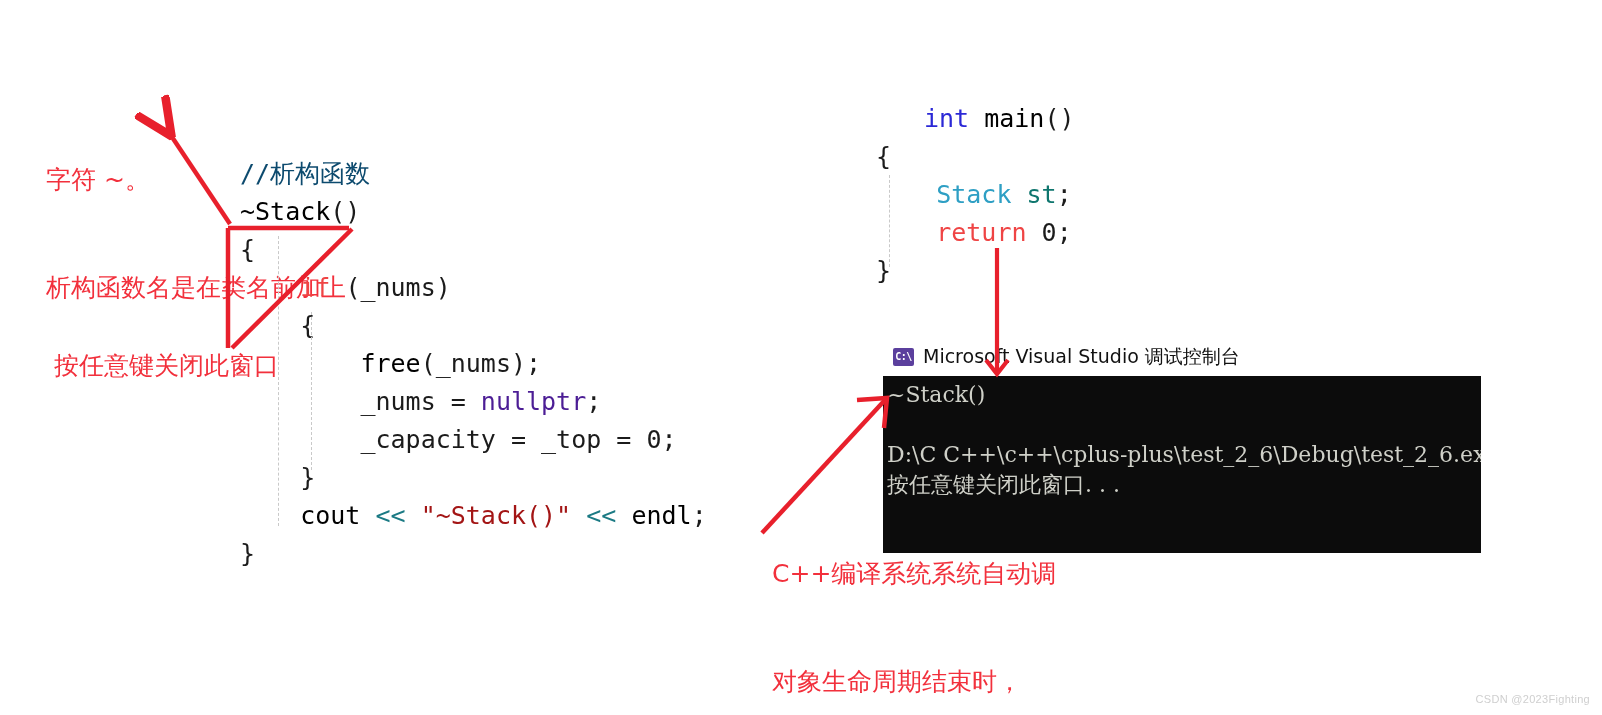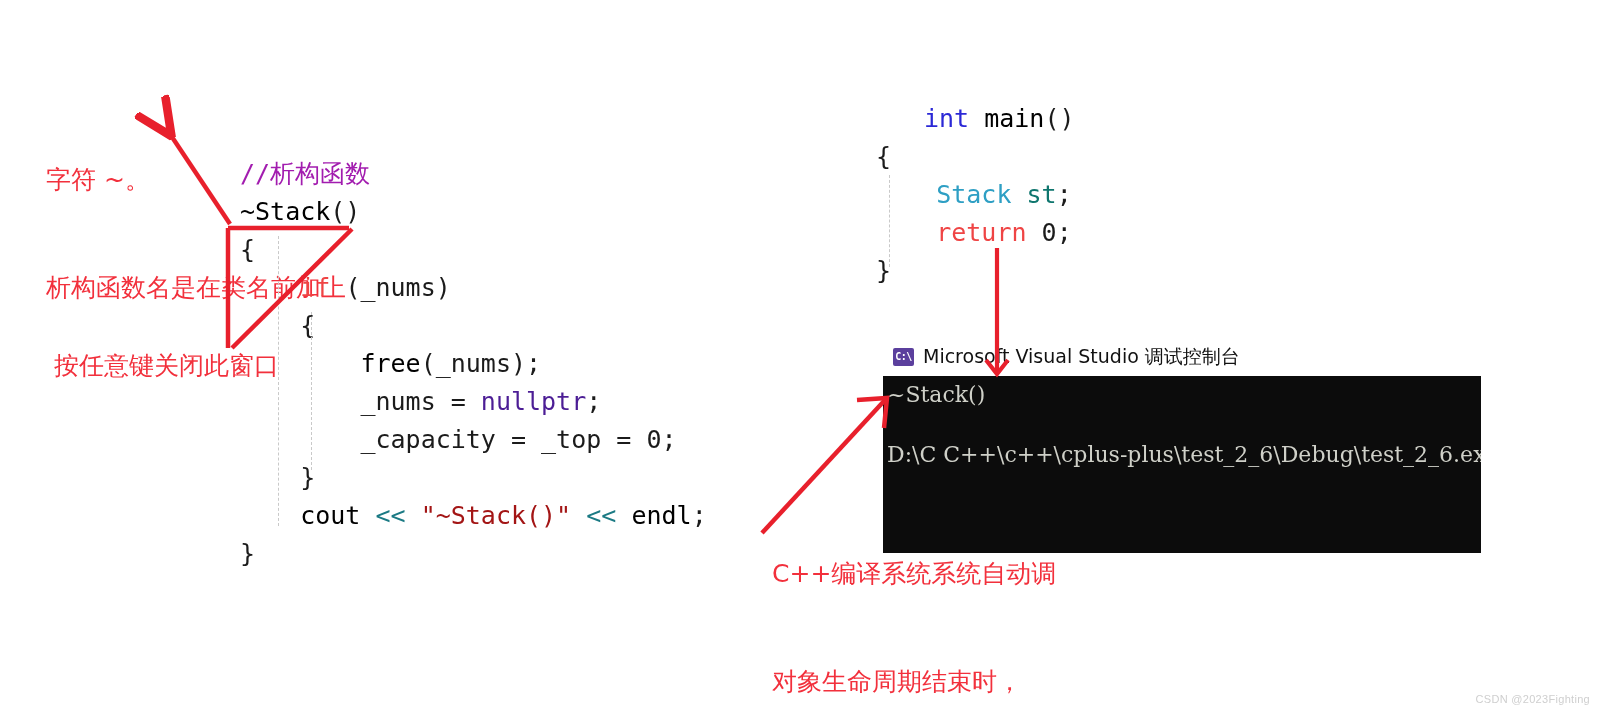--- a/index.html
+++ b/index.html
@@ -16,21 +16,21 @@
   
   .code {
     position:absolute;
     font-family:"DejaVu Sans Mono", monospace;
     font-size:25px;
     line-height:38px;
     white-space:pre;
     color:#1b1b1b;
   }
   .code .ln { display:block; height:38px; }
-  .tok-comment { color:#a21caf; }
+  .tok-comment { color:#0c4a6e; }
   .tok-kw      { color:#ef4444; }
   .tok-kw2     { color:#2b28d6;margin-left:48px; }
   .tok-fn      { color:#000000;text-align:center; }
   .tok-type    { color:#2e9fc4; }
   .tok-var     { color:#0f766e; }
   .tok-str     { color:#a31515; }
   .tok-op      { color:#1b7a84; }
   .tok-plain   { color:#1b1b1b; }
   .tok-null    { color:#4c1d95; }
 
@@ -138,20 +138,21 @@
     <div id="console-titlebar">
       <div id="console-app-icon">
         <span>C:\</span>
       </div>
       <div id="console-title-text">Microsoft Visual Studio 调试控制台</div>
     </div>
     <div id="console-body">
         <div class="cline">~Stack()</div>
         <div class="cline blank">&nbsp;</div>
         <div class="cline">D:\C C++\c++\cplus-plus\test_2_6\Debug\test_2_6.exe</div>
+        <div class="cline">按任意键关闭此窗口. . .</div>
       </div>
   </div>
 
   <div class="anno" style="left:772px; top:484px; width:320px;">
     <div>C++编译系统系统自动调</div>
     <div>对象生命周期结束时，</div>
     
   </div>
 
   <svg id="arrows" viewBox="0 0 1602 715" width="1602" height="715">

